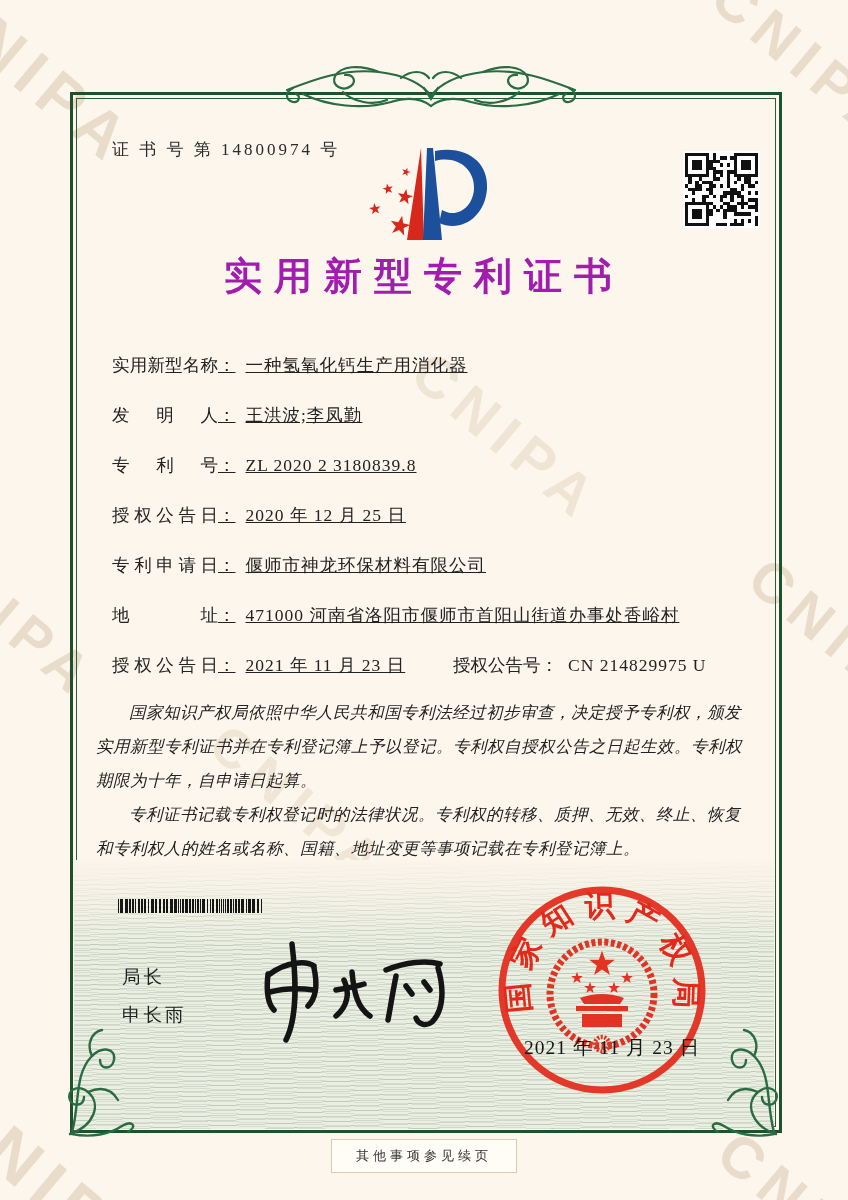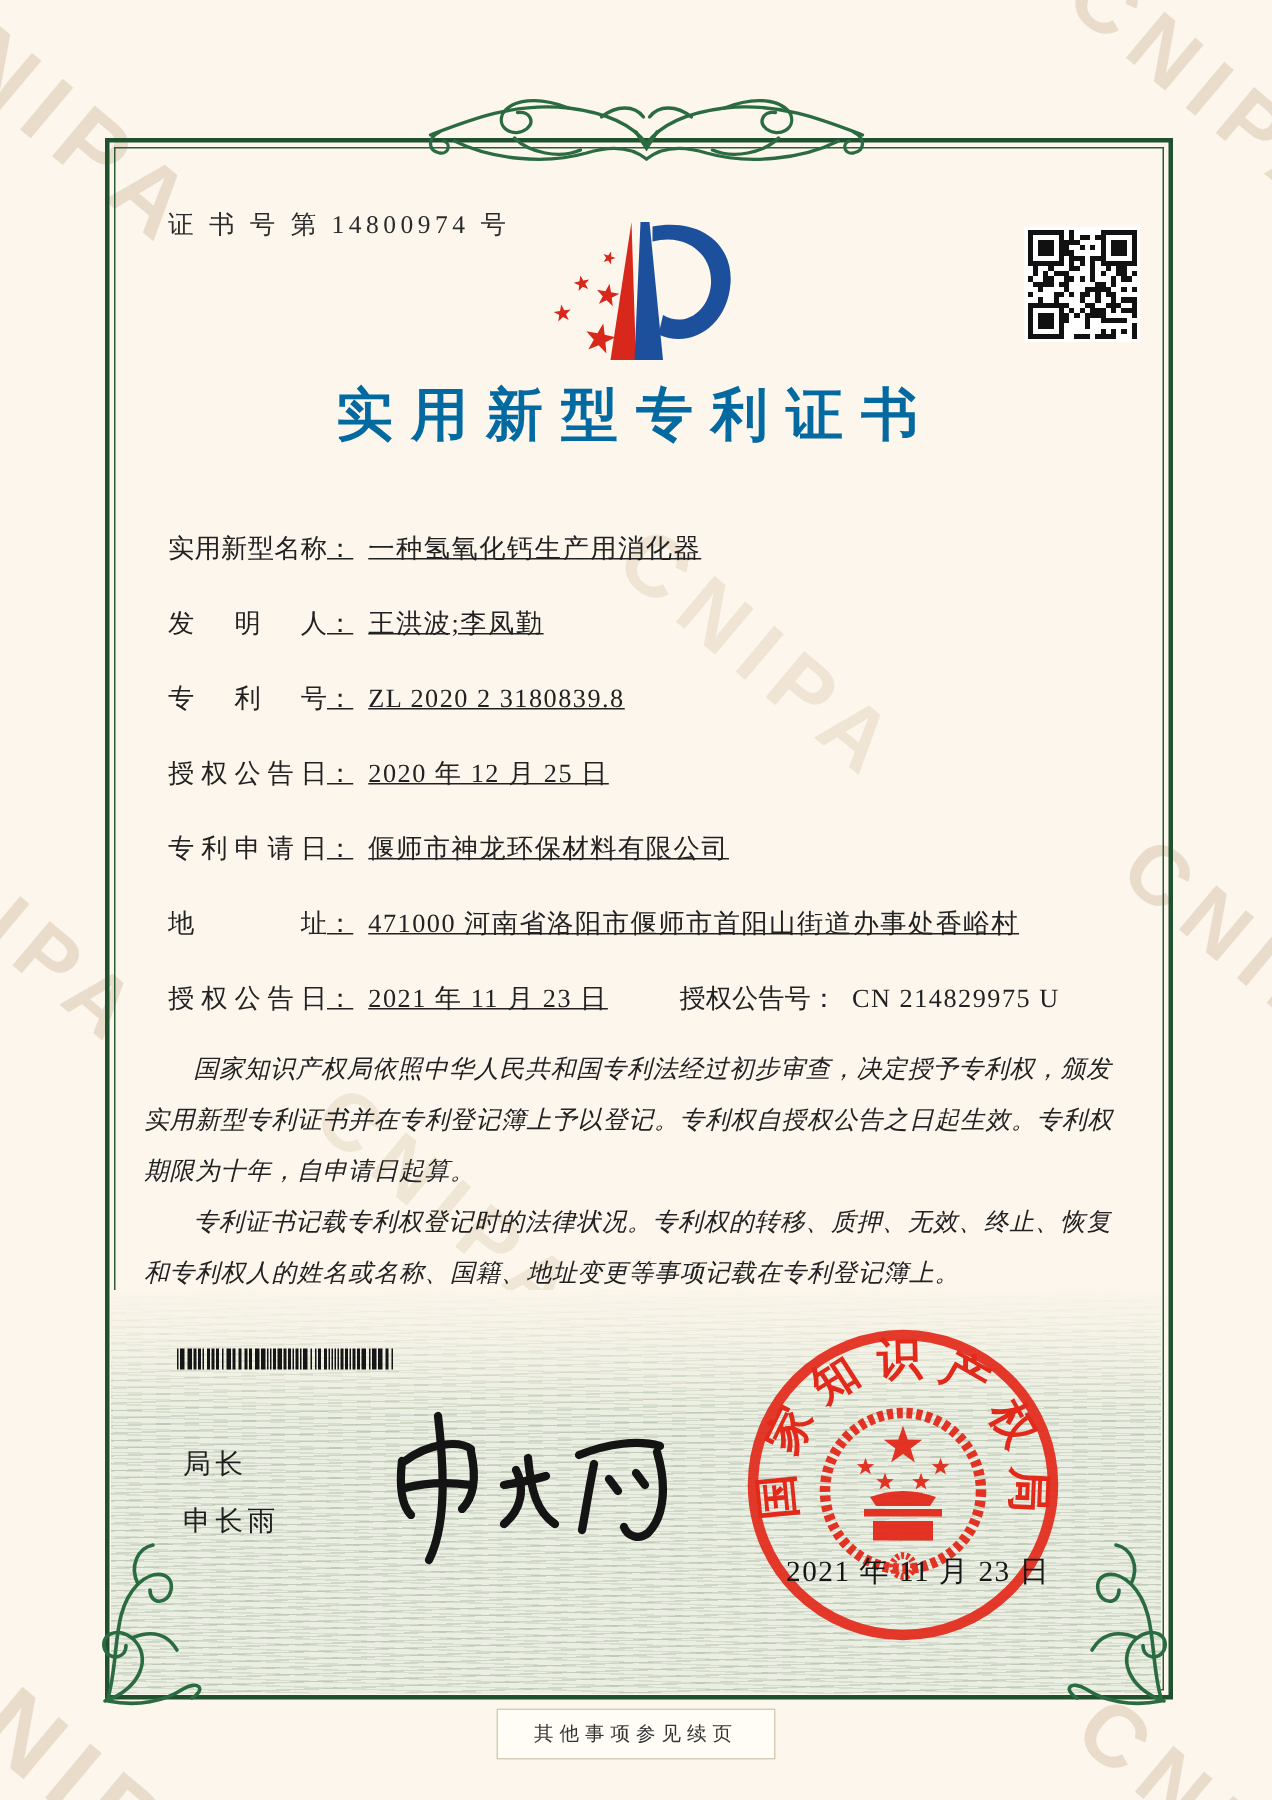--- a/index.html
+++ b/index.html
@@ -19,21 +19,21 @@
         background-image:
           linear-gradient(180deg,#fbf5ea 0px,rgba(251,245,234,0) 85px),
           repeating-linear-gradient(178deg,rgba(125,150,115,.26) 0 1px,transparent 1px 5px),
           repeating-linear-gradient(182deg,rgba(125,150,115,.18) 0 1px,transparent 1px 4px);}
   .content{position:absolute;inset:0;z-index:2;}
   .certno{position:absolute;left:112px;top:138px;font-size:17px;letter-spacing:3px;color:#2b2b2b;font-family:Liberation Serif, serif;}
   .logo{position:absolute;left:343px;top:139px;}
   .qr{position:absolute;left:683px;top:151px;width:73px;height:73px;background:#fff;padding:2px;}
   .qr svg{width:100%;height:100%;display:block;fill:#111;}
   .title{position:absolute;left:0;top:251px;width:848px;text-align:center;
-         font-size:38px;font-weight:bold;letter-spacing:12px;color:#0369a1;}
+         font-size:38px;font-weight:bold;letter-spacing:12px;color:#a21caf;}
   .fields{position:absolute;left:112px;top:352px;width:650px;font-size:17.5px;color:#222;}
   .frow{position:relative;height:50px;line-height:26px;text-decoration:underline;}
   .flabel{display:inline-block;width:106px;text-align:justify;text-align-last:justify;vertical-align:top;}
   .fcolon{margin-right:10px;}
   .fval{letter-spacing:1px;}
   .fright{position:absolute;left:341px;top:0;}
   .paras{position:absolute;left:96px;top:696px;width:660px;font-size:16.5px;
          line-height:34px;letter-spacing:0.5px;color:#222;}
   .paras p{margin:0;text-indent:2em;font-style:italic;}
   .bars{position:absolute;left:118px;top:899px;width:222px;height:14px;font-size:0;}

